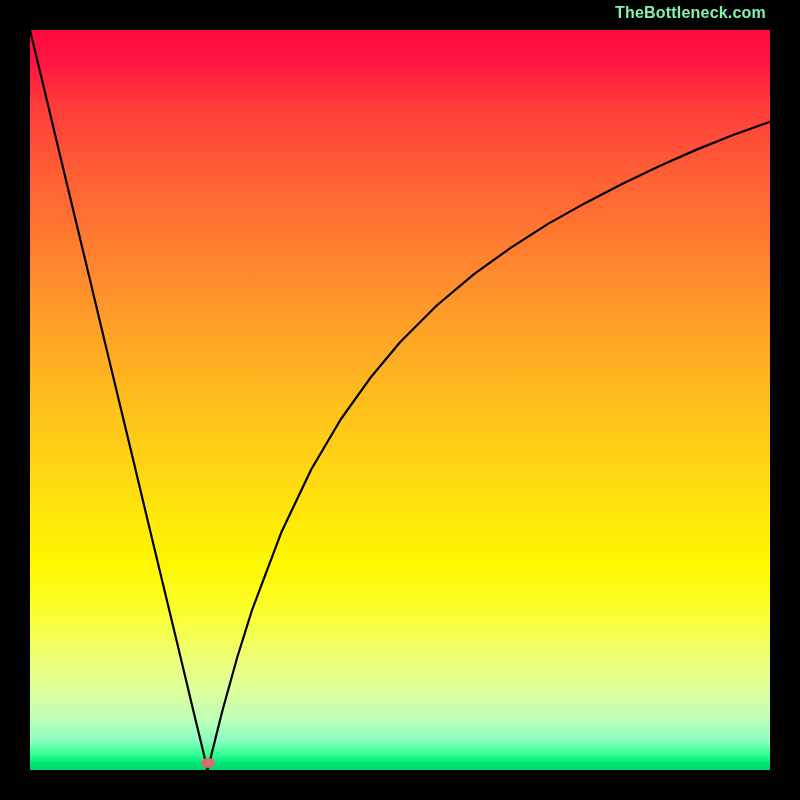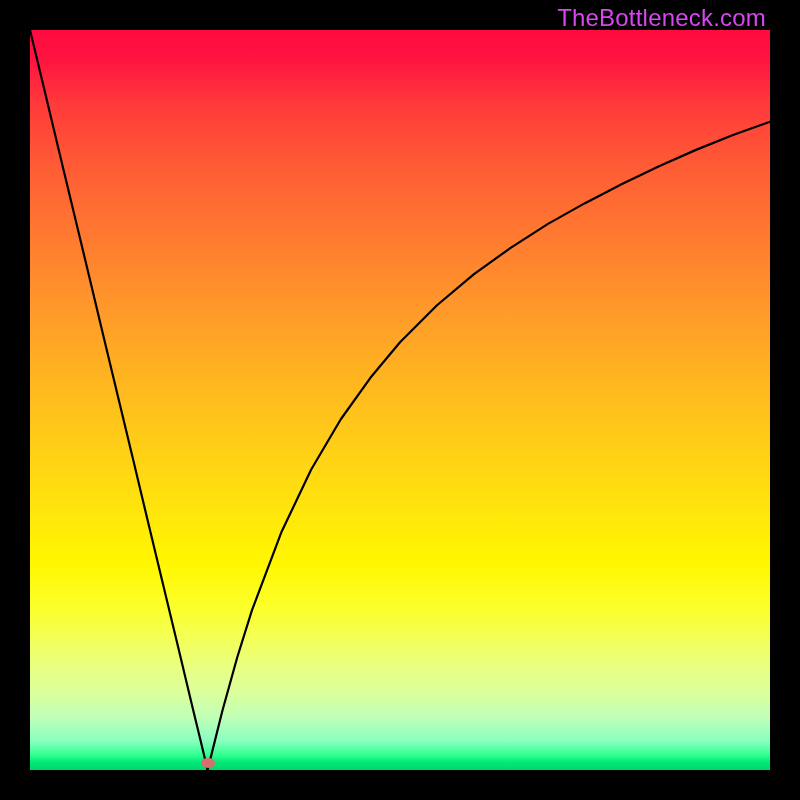--- a/index.html
+++ b/index.html
@@ -36,23 +36,23 @@
       #8affc0 96%,
       #30ff90 98%,
       #00e878 99%,
       #00d868 100%
     );
   }
   .watermark {
     position: absolute;
     top: 4px;
     right: 34px;
-    color: #d946ef;
-    font-size: 24px;
-    font-weight: 400;
+    color: #86efac;
+    font-size: 16px;
+    font-weight: 700;
     letter-spacing: 0.2px;
     user-select: none;
   }
   svg.curve {
     position: absolute;
     left: 30px;
     top: 30px;
     width: 740px;
     height: 740px;
     overflow: visible;

